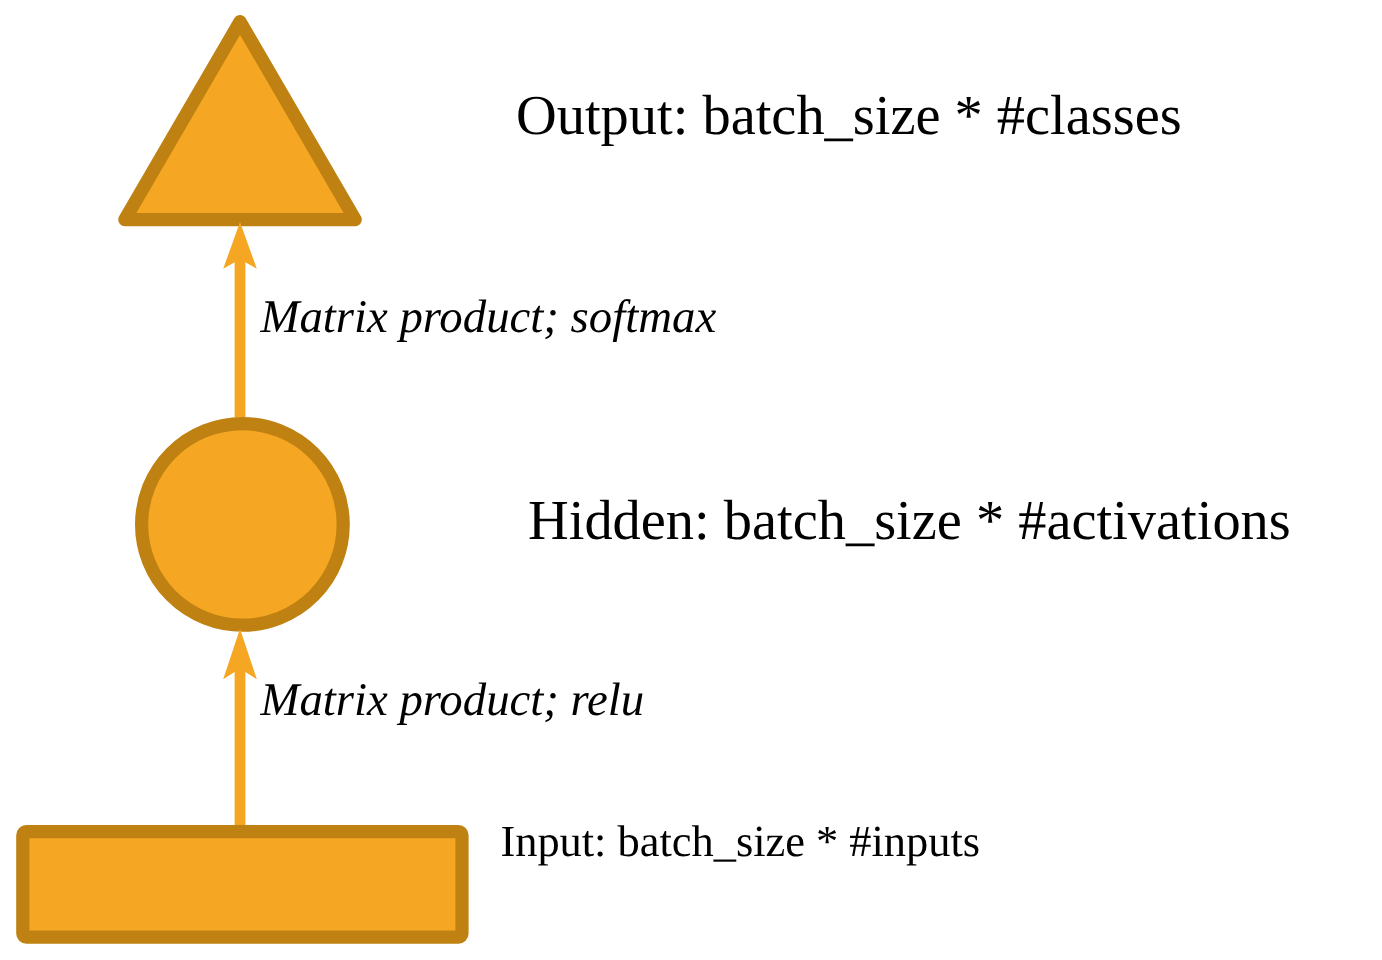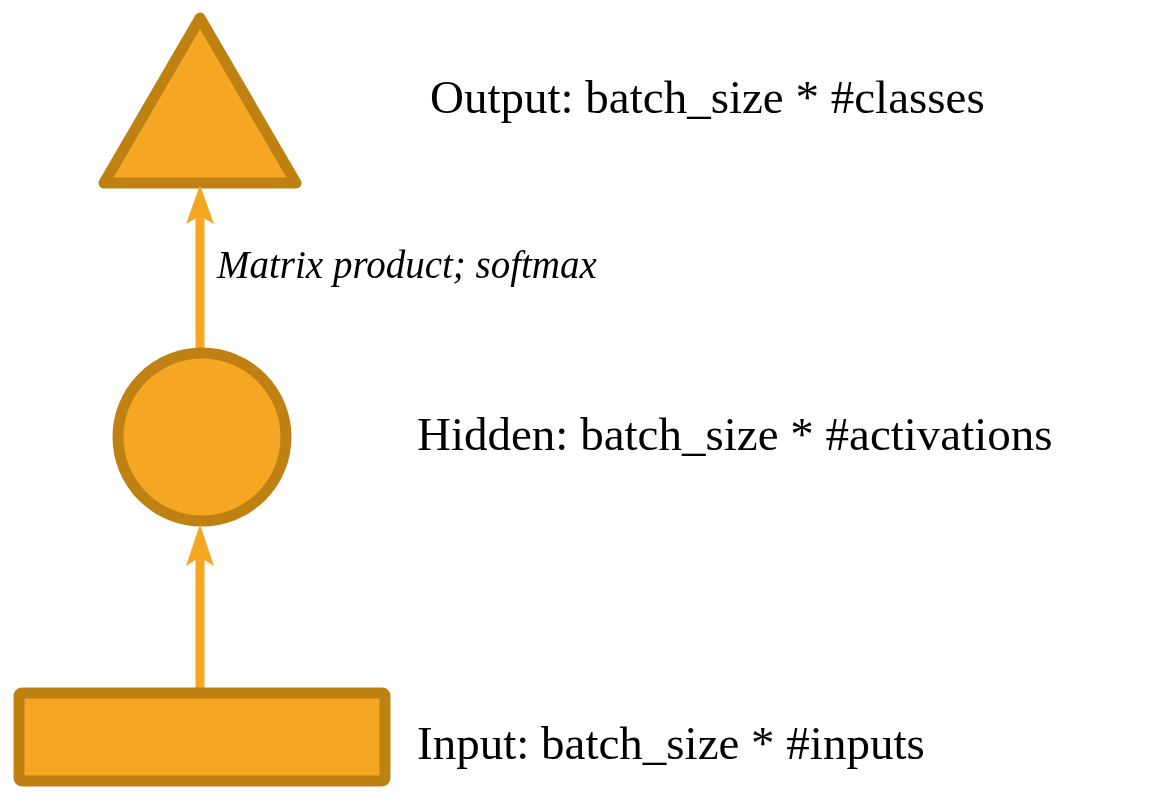--- a/index.html
+++ b/index.html
@@ -35,22 +35,22 @@
   .edge-label {
     position: absolute;
     color: #000000;
     font-family: "Liberation Serif", "DejaVu Serif", serif;
     font-style: italic;
     font-weight: normal;
     white-space: nowrap;
     line-height: 1;
   }
   #label-output  { left: 430px; top: 74px;  font-size: 47px; }
-  #label-hidden  { left: 417px; top: 411px; font-size: 47px; }
-  #label-input   { left: 417px; top: 720px; font-size: 47px; }
+  #label-hidden  { left: 440px; top: 411px; font-size: 47px; }
+  #label-input   { left: 417px; top: 683px; font-size: 37px; }
   #label-edge-top    { left: 217px; top: 245px; font-size: 39px; }
   #label-edge-bottom { left: 217px; top: 564px; font-size: 39px; }
 </style>
 </head>
 <body>
 
 <div id="canvas">
 
   <svg class="diagram-svg" viewBox="0 0 1152 800" xmlns="http://www.w3.org/2000/svg">
 
@@ -72,14 +72,15 @@
   </svg>
 
   <div class="layer-label" id="label-output">Output: batch_size * #classes</div>
 
   <div class="layer-label" id="label-hidden">Hidden: batch_size * #activations</div>
 
   <div class="layer-label" id="label-input">Input: batch_size * #inputs</div>
 
   <div class="edge-label" id="label-edge-top">Matrix product; softmax</div>
 
+  <div class="edge-label" id="label-edge-bottom">Matrix product; relu</div>
 
 </div>
 
 </body></html>

